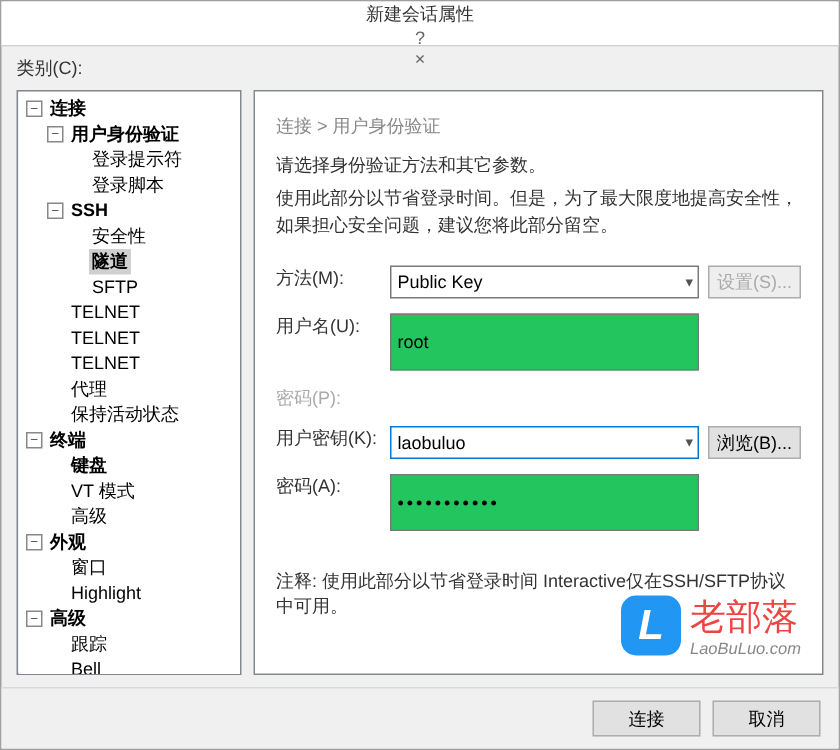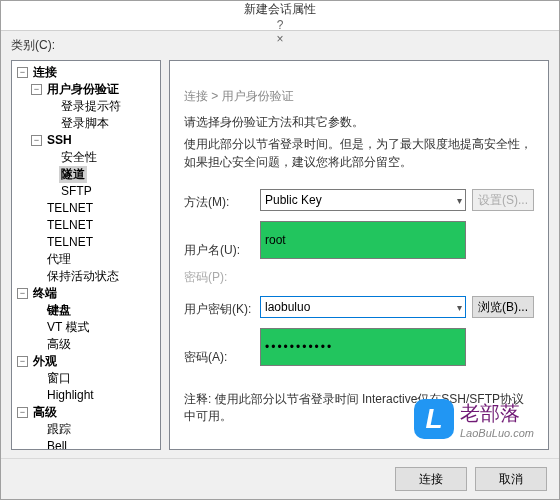--- a/index.html
+++ b/index.html
@@ -14,38 +14,38 @@
 .tree-panel { width: 150px; background: #fff; border: 1px solid #828790; overflow-y: auto; padding: 3px 2px; }
 .tree ul { list-style: none; padding-left: 14px; }
 .tree > ul { padding-left: 3px; }
 .tree li { line-height: 17px; white-space: nowrap; position: relative; }
 .tree .node { display: flex; align-items: center; cursor: pointer; }
 .tree .toggle { width: 11px; height: 11px; border: 1px solid #888; display: inline-flex; align-items: center; justify-content: center; margin-right: 3px; font-size: 9px; line-height: 1; color: #555; background: #fff; }
 .tree .spacer { width: 14px; display: inline-block; }
 .tree .label { padding: 0 2px; }
 .tree .bold { font-weight: bold; }
 .tree .selected { background: #d0d0d0; }
-.content-panel { flex: 1; background: #fff; border: 1px solid #828790; padding: 27px 14px; position: relative; display: flex; flex-direction: column; }
+.content-panel { flex: 1; background: #fff; border: 1px solid #828790; padding: 15px 14px; position: relative; display: flex; flex-direction: column; }
 .breadcrumb { color: #888; margin-bottom: 8px; }
 .desc { color: #333; line-height: 1.5; margin-bottom: 4px; }
 .desc2 { color: #333; line-height: 1.5; margin-bottom: 18px; }
-.form-row { display: flex; align-items: flex-end; margin-bottom: 10px; }
+.form-row { display: flex; align-items: flex-start; margin-bottom: 10px; }
 .form-label { width: 76px; color: #333; }
 .form-label.disabled { color: #aaa; }
 .form-input { flex: 1; height: 38px; border: 1px solid #7a7a7a; padding: 0 4px; background: #22c55e; }
 .form-select { flex: 1; height: 22px; border: 1px solid #7a7a7a; background: #fff; position: relative; display: flex; align-items: center; padding: 0 4px; }
 .form-select.active { border: 1px solid #0078d7; }
 .form-select .arrow { position: absolute; right: 3px; font-size: 10px; color: #555; }
 .side-btn { width: 62px; height: 22px; margin-left: 6px; border: 1px solid #adadad; background: #e1e1e1; color: #000000; cursor: pointer; }
 .side-btn.disabled { color: #aaa; background: #eee; }
 .note { margin-top: 15px; color: #333; }
 .watermark { position: absolute; right: 14px; bottom: 10px; display: flex; align-items: center; gap: 6px; }
 .wm-icon { width: 40px; height: 40px; background: #2196f3; border-radius: 10px; color: #fff; font-size: 28px; font-weight: bold; display: flex; align-items: center; justify-content: center; font-style: italic; }
 .wm-text { display: flex; flex-direction: column; }
-.wm-cn { font-size: 20px; color: #701a75; }
+.wm-cn { font-size: 24px; color: #ef4444; }
 .wm-en { font-size: 11px; color: #888; font-style: italic; }
 .footer { padding: 8px 12px; display: flex; justify-content: flex-end; gap: 8px; border-top: 1px solid #d9d9d9; background: #f0f0f0; }
 .footer button { width: 72px; height: 24px; border: 1px solid #adadad; background: #e1e1e1; cursor: pointer; }
 input[type=password] { letter-spacing: 2px; }
 </style>
 </head>
 <body>
 
 <div class="dialog">
   <div class="titlebar">

